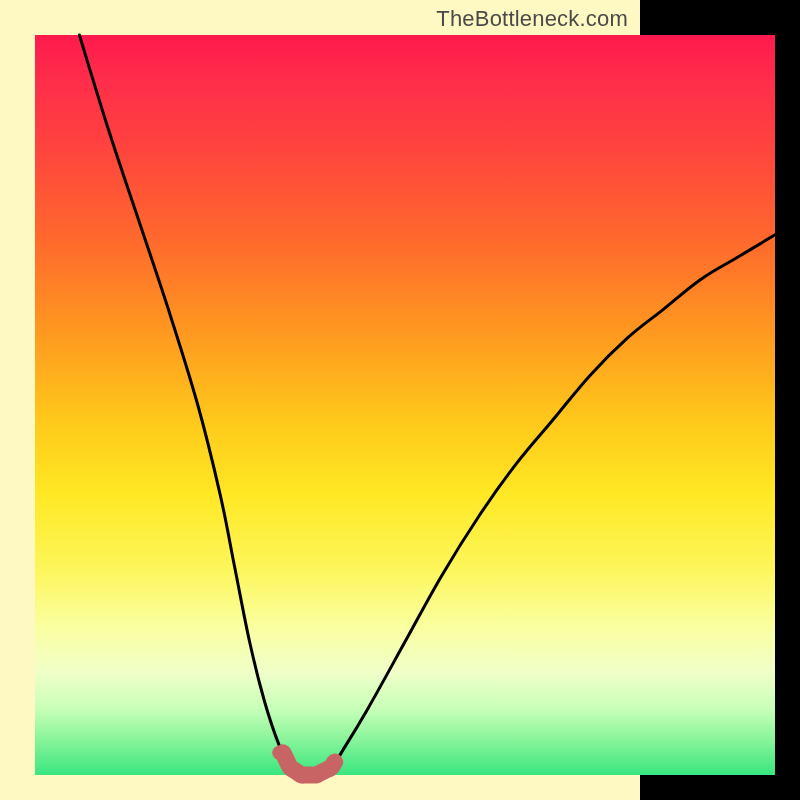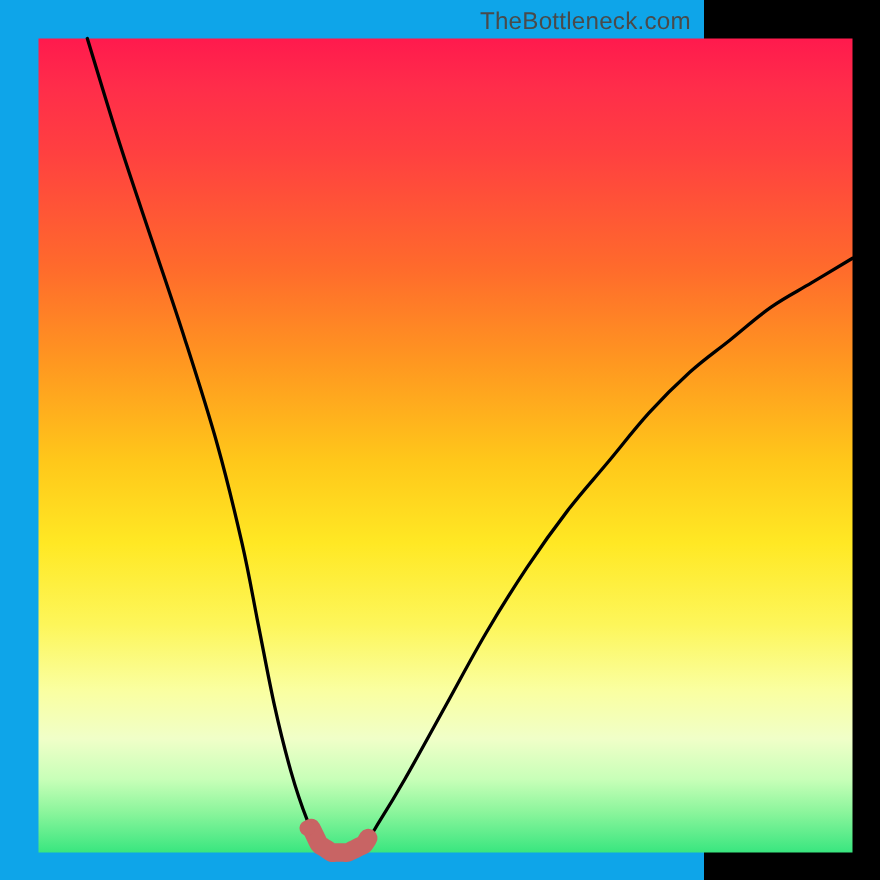--- a/index.html
+++ b/index.html
@@ -10,21 +10,21 @@
     background: #000;
     overflow: hidden;
     font-family: Arial, Helvetica, sans-serif;
   }
   .frame {
     position: absolute;
     left: 0;
     top: 0;
     width: 640px;
     height: 800px;
-    background: #0ea5e9;
+    background: #fef9c3;
   }
   .plot {
     position: absolute;
     left: 35px;
     top: 35px;
     width: 740px;
     height: 740px;
     
     background: linear-gradient(to bottom,
       #ff1a4d 0%,

